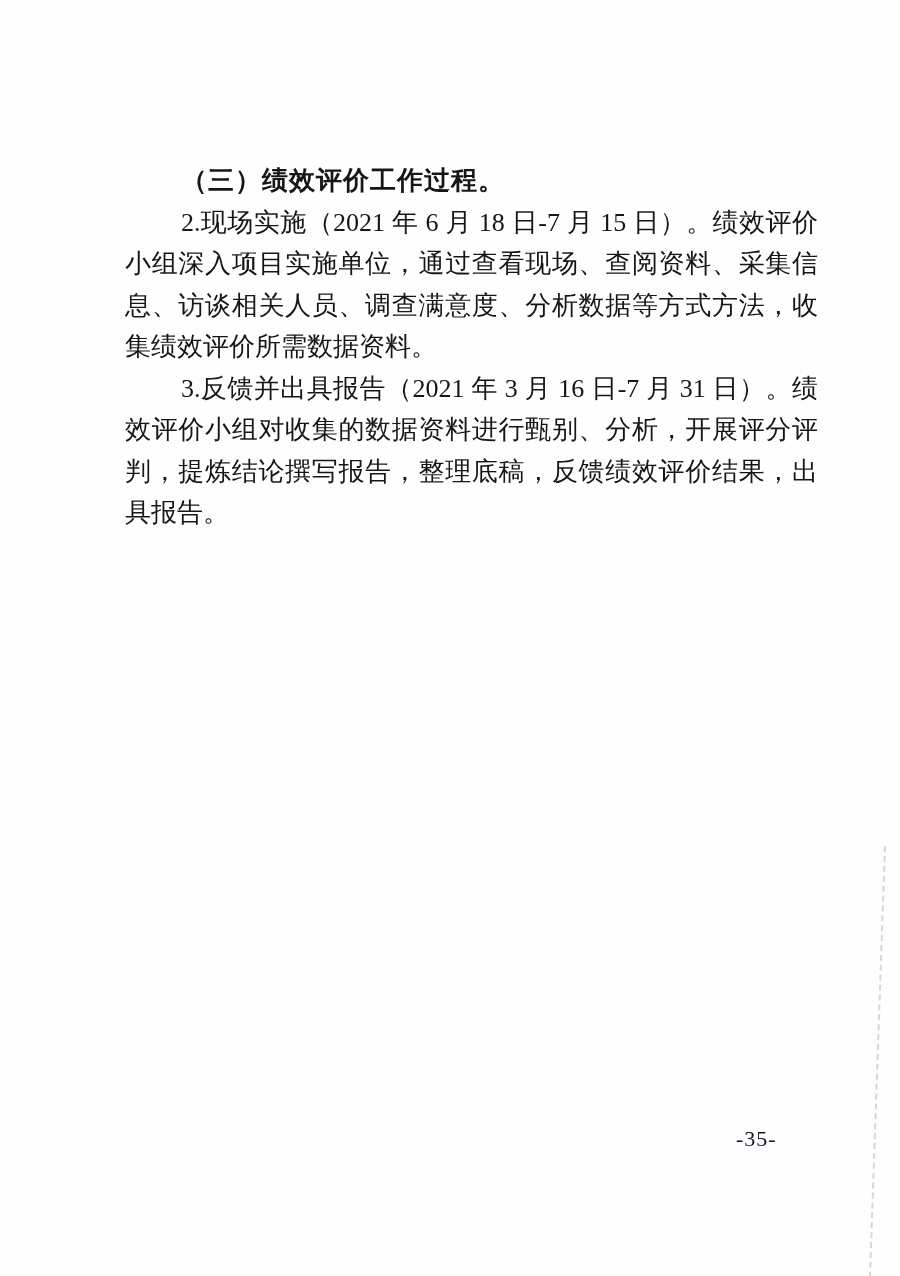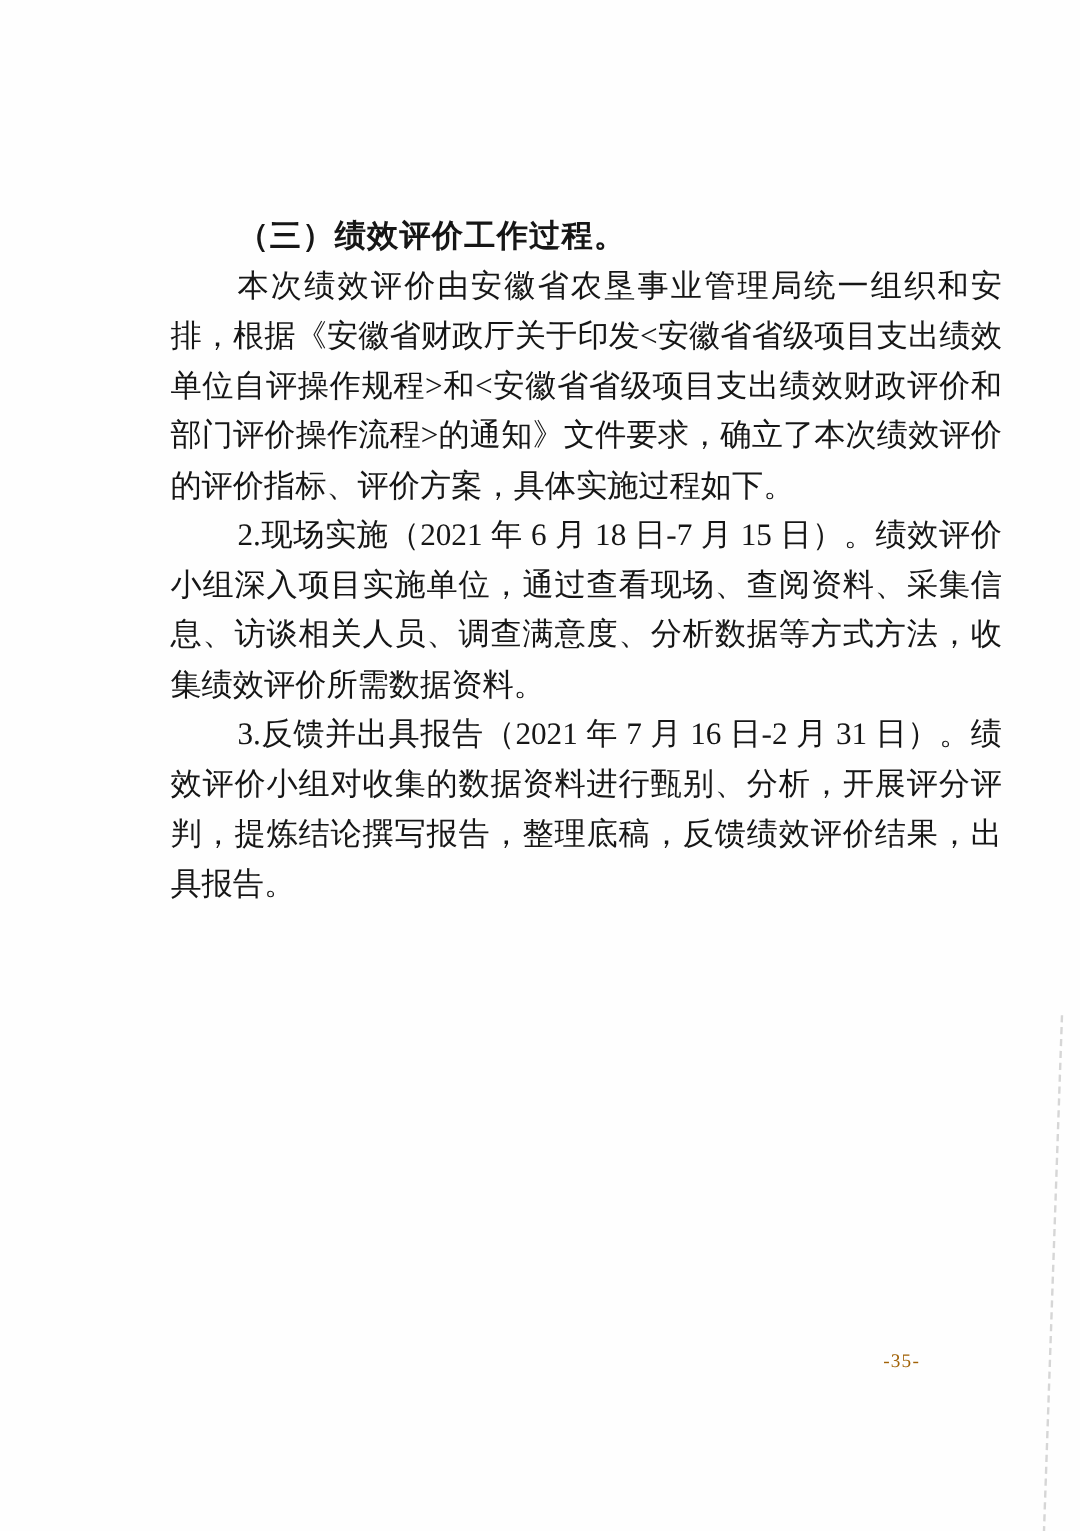--- a/index.html
+++ b/index.html
@@ -12,47 +12,46 @@
     width: 900px;
     height: 1276px;
     background: #fefefe;
     overflow: hidden;
     font-family: "Liberation Serif", "DejaVu Serif", serif;
     color: #161616;
   }
   .content {
     position: absolute;
     left: 125px;
-    top: 176px;
+    top: 160px;
     width: 693px;
     font-size: 26px;
     line-height: 41.5px;
     text-align: justify;
     text-justify: inter-ideograph;
-    margin-left: 17px;
   }
   .content p,
   .content h3 {
     margin: 0;
     padding: 0;
     text-indent: 2.15em;
     font-size: 26px;
     font-weight: normal;
   }
   .content h3.heading {
     font-weight: bold;
     letter-spacing: 1px;
   }
   .page-number {
     position: absolute;
     left: 736px;
     top: 1126px;
-    font-size: 16px;
+    font-size: 22px;
     letter-spacing: 1px;
-    color: #a16207;
+    color: #0f172a;
     font-family: "Liberation Serif", "DejaVu Serif", serif;
   }
   .scan-line {
     position: absolute;
     left: 884px;
     top: 846px;
     height: 432px;
     width: 0;
     border-left: 2px dashed #c9c9c9;
     transform: rotate(2deg);
@@ -60,22 +59,21 @@
     opacity: 0.75;
   }
 </style>
 </head>
 <body>
 
 <div class="page">
 
   <div class="content">
     <h3 class="heading">（三）绩效评价工作过程。</h3>
-    <p>本次绩效评价由安徽省农垦事业管理局统一组织和安排，根据《安徽省财政厅关于印发&lt;安徽省省级项目支出绩效单位自评操作规程&gt;和&lt;安徽省省级项目支出绩效财政评价和部门评价操作流程&gt;的通知》文件要求，确立了本次绩效评价的评价指标、评价方案，具体实施过程如下。</p>
     <p>2.现场实施（2021 年 6 月 18 日-7 月 15 日）。绩效评价小组深入项目实施单位，通过查看现场、查阅资料、采集信息、访谈相关人员、调查满意度、分析数据等方式方法，收集绩效评价所需数据资料。</p>
-    <p>3.反馈并出具报告（2021 年 7 月 16 日-2 月 31 日）。绩效评价小组对收集的数据资料进行甄别、分析，开展评分评判，提炼结论撰写报告，整理底稿，反馈绩效评价结果，出具报告。</p>
+    <p>3.反馈并出具报告（2021 年 3 月 16 日-7 月 31 日）。绩效评价小组对收集的数据资料进行甄别、分析，开展评分评判，提炼结论撰写报告，整理底稿，反馈绩效评价结果，出具报告。</p>
   </div>
 
   <div class="page-number">-35-</div>
 
   <div class="scan-line"></div>
 
 </div>
 
 </body></html>

